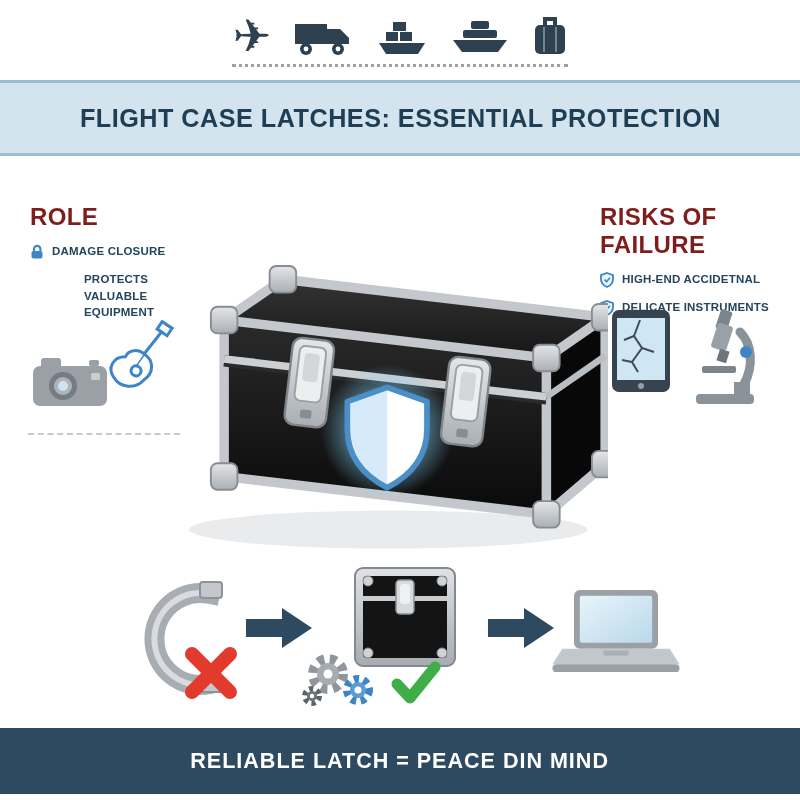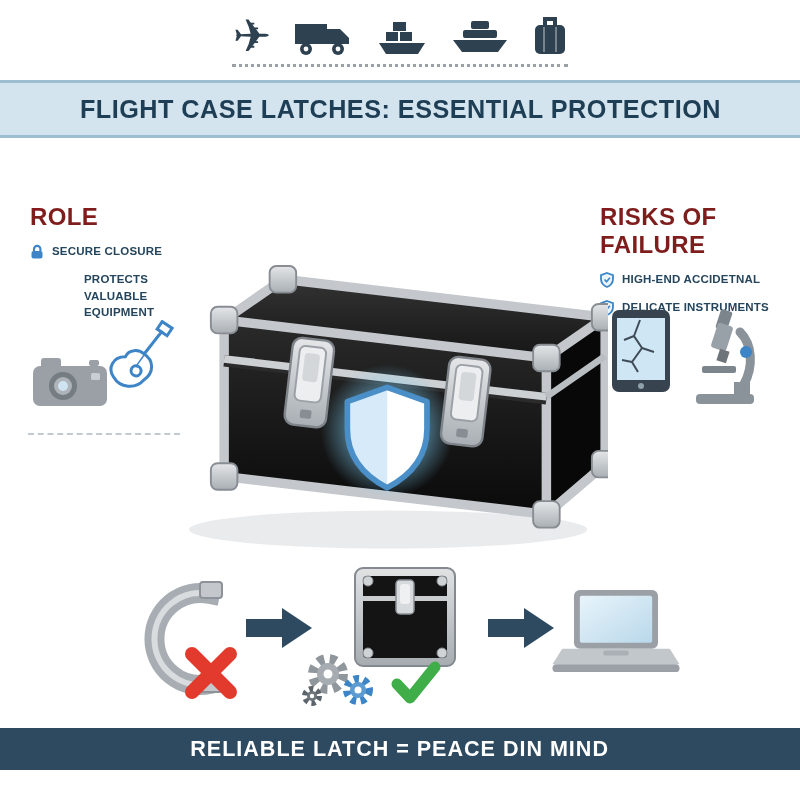--- a/index.html
+++ b/index.html
@@ -8,21 +8,21 @@
 
   
   .transport-row { position:absolute; top:10px; left:0; width:800px; height:52px;
                    display:flex; align-items:center; justify-content:center; gap:24px; }
   .t-icon { display:flex; align-items:center; justify-content:center; color:#2e4150; }
   .plane-glyph { font-size:46px; line-height:1; color:#2e4150; }
   .dotted-line { position:absolute; top:64px; left:232px; width:336px; height:0;
                  border-bottom:3px dotted #9aa0a6; }
 
   
-  .header-band { position:absolute; top:80px; left:0; width:800px; height:58px;
+  .header-band { position:absolute; top:80px; left:0; width:800px; height:76px;
                  background:#d3e4ee; border-top:3px solid #9dbdd0; border-bottom:3px solid #9dbdd0;
                  display:flex; align-items:center; justify-content:center; }
   .header-title { font-size:26px; font-weight:800; color:#1e3e55; letter-spacing:.5px;
                   transform:scaleX(.97); white-space:nowrap; }
 
   
   .col-heading { font-size:24px; font-weight:800; color:#7f1d1d; letter-spacing:.4px; margin-bottom:12px; }
   .role-col { position:absolute; left:30px; top:203px; width:195px; }
   .risks-col { position:absolute; left:600px; top:203px; width:180px; }
   .bullet-list { display:flex; flex-direction:column; gap:7px; }
@@ -31,21 +31,21 @@
   .bullet-text { font-size:11.5px; font-weight:700; color:#24455c; line-height:1.45; letter-spacing:.2px; }
   .wrap-narrow { max-width:122px; display:inline-block;margin-left:32px; }
 
   .dashed-sep { position:absolute; left:28px; top:433px; width:152px; height:0;
                 border-top:2px dashed #c3c9ce; }
 
   
   .art { position:absolute; }
 
   
-  .footer-band { position:absolute; top:728px; left:0; width:800px; height:42px;
+  .footer-band { position:absolute; top:728px; left:0; width:800px; height:66px;
                  background:#2d4a60; display:flex; align-items:center; justify-content:center; }
   .footer-text { color:#ffffff; font-size:22px; font-weight:800; letter-spacing:1px; transform:scaleX(.98); }
 </style>
 </head>
 <body>
 
 <div id="stage">
 
   <div class="transport-row">
     <span class="t-icon plane-glyph">✈</span>
@@ -92,21 +92,21 @@
   <div class="role-col">
     <div class="col-heading">ROLE</div>
     <div class="bullet-list">
       <div class="bullet-item">
         <span class="bullet-icon">
           <svg width="14" height="16" viewBox="0 0 14 16">
             <path d="M4,7 V5 a3.2,3.2 0 0 1 6.4,0 V7" stroke="#3d85c6" stroke-width="2.2" fill="none"></path>
             <rect x="1.5" y="7" width="11" height="7.5" rx="2" fill="#3d85c6"></rect>
           </svg>
         </span>
-        <span class="bullet-text">SECURE CLOSURE</span>
+        <span class="bullet-text">DAMAGE CLOSURE</span>
       </div>
       <div class="bullet-item">
         <span class="bullet-icon"></span>
         <span class="bullet-text wrap-narrow">PROTECTS VALUABLE EQUIPMENT</span>
       </div>
     </div>
   </div>
 
   <svg class="art" style="left:33px; top:356px;" width="74" height="54" viewBox="0 0 74 54">
     <rect x="8" y="2" width="20" height="12" rx="3" fill="#9aa0a6"></rect>

